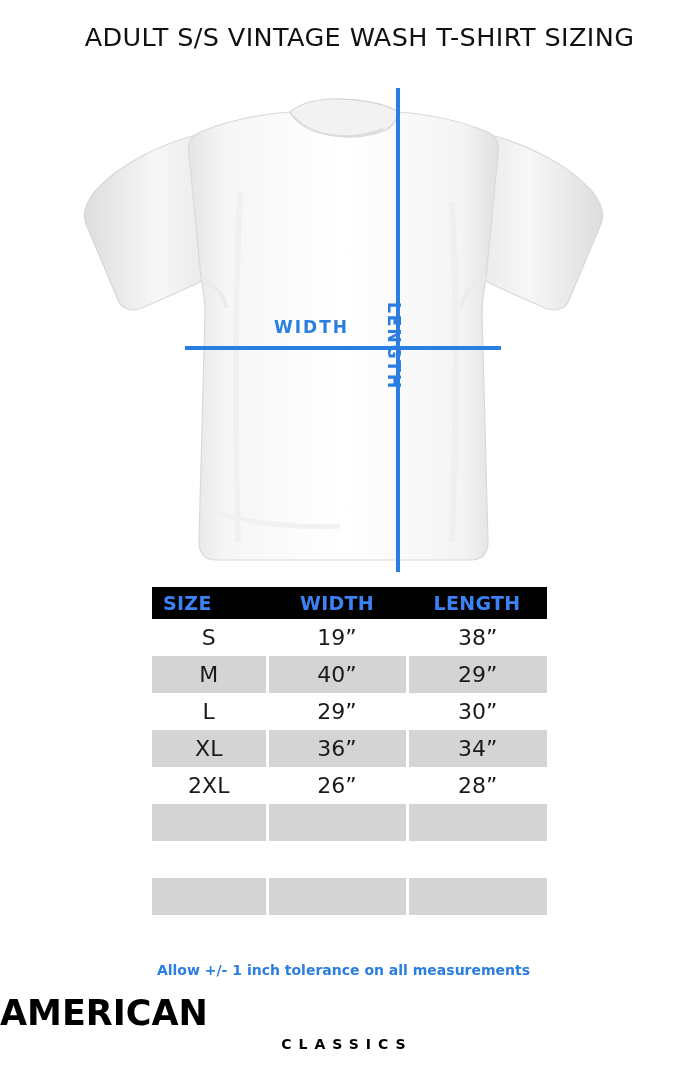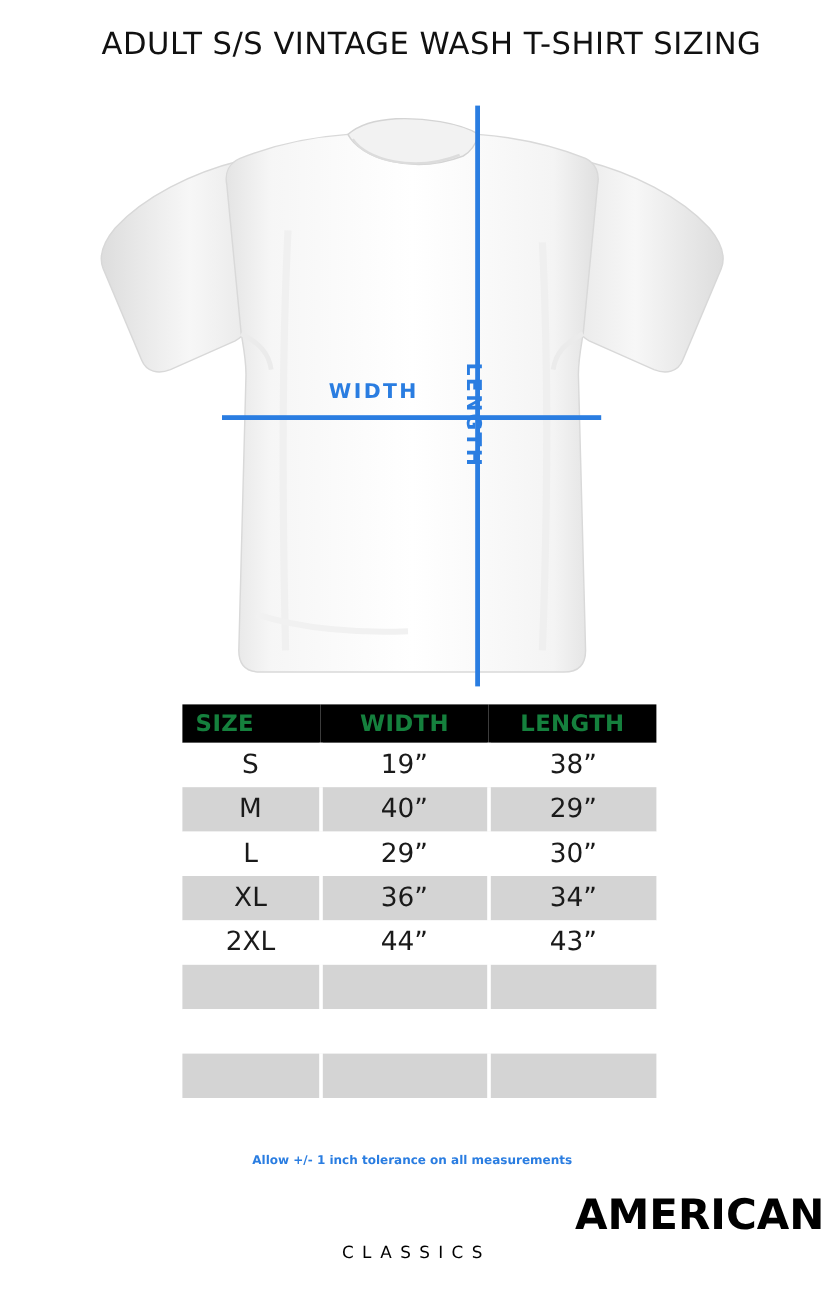--- a/index.html
+++ b/index.html
@@ -98,21 +98,21 @@
   .size-table th,
   .size-table td {
     height: 37px;
     padding: 0;
     text-align: center;
     vertical-align: middle;
     font-family: "DejaVu Sans", sans-serif;
   }
   .size-table thead th {
     background: #000000;
-    color: #15803d;
+    color: #3b82f6;
     font-size: 19px;
     font-weight: 700;
     letter-spacing: 0.3px;
     height: 32px;
   }
   .size-table thead th.col-size {
     text-align: left;
     padding-left: 11px;
   }
   .size-table tbody td {
@@ -130,45 +130,45 @@
   .col-length{ width: 140px; }
 
   
   .tolerance {
     position: absolute;
     top: 962px;
     left: 0;
     width: 687px;
     text-align: center;
     font-family: "DejaVu Sans", sans-serif;
-    font-size: 10px;
+    font-size: 14px;
     font-weight: 700;
     color: #2a7de1;
   }
   .brand {
     position: absolute;
     top: 993px;
     left: 0;
     width: 687px;
-    text-align: right;
+    text-align: left;
     font-family: "DejaVu Sans", sans-serif;
     font-size: 35px;
     font-weight: 700;
     letter-spacing: 0px;
     color: #000000;
   }
   .brand-sub {
     position: absolute;
     top: 1036px;
     left: 0;
     width: 687px;
     text-align: center;
     font-family: "DejaVu Sans", sans-serif;
     font-size: 14px;
-    font-weight: 400;
+    font-weight: 700;
     letter-spacing: 7px;
     text-indent: 7px;
     color: #000000;
   }
 </style>
 </head>
 <body>
 
 <div class="title">ADULT S/S VINTAGE WASH T-SHIRT SIZING</div>
 
@@ -243,22 +243,22 @@
       <td>29”</td>
       <td>30”</td>
     </tr>
     <tr class="even">
       <td>XL</td>
       <td>36”</td>
       <td>34”</td>
     </tr>
     <tr class="odd">
       <td>2XL</td>
-      <td>44”</td>
-      <td>43”</td>
+      <td>26”</td>
+      <td>28”</td>
     </tr>
     <tr class="even">
       <td></td>
       <td></td>
       <td></td>
     </tr>
     <tr class="odd">
       <td></td>
       <td></td>
       <td></td>

